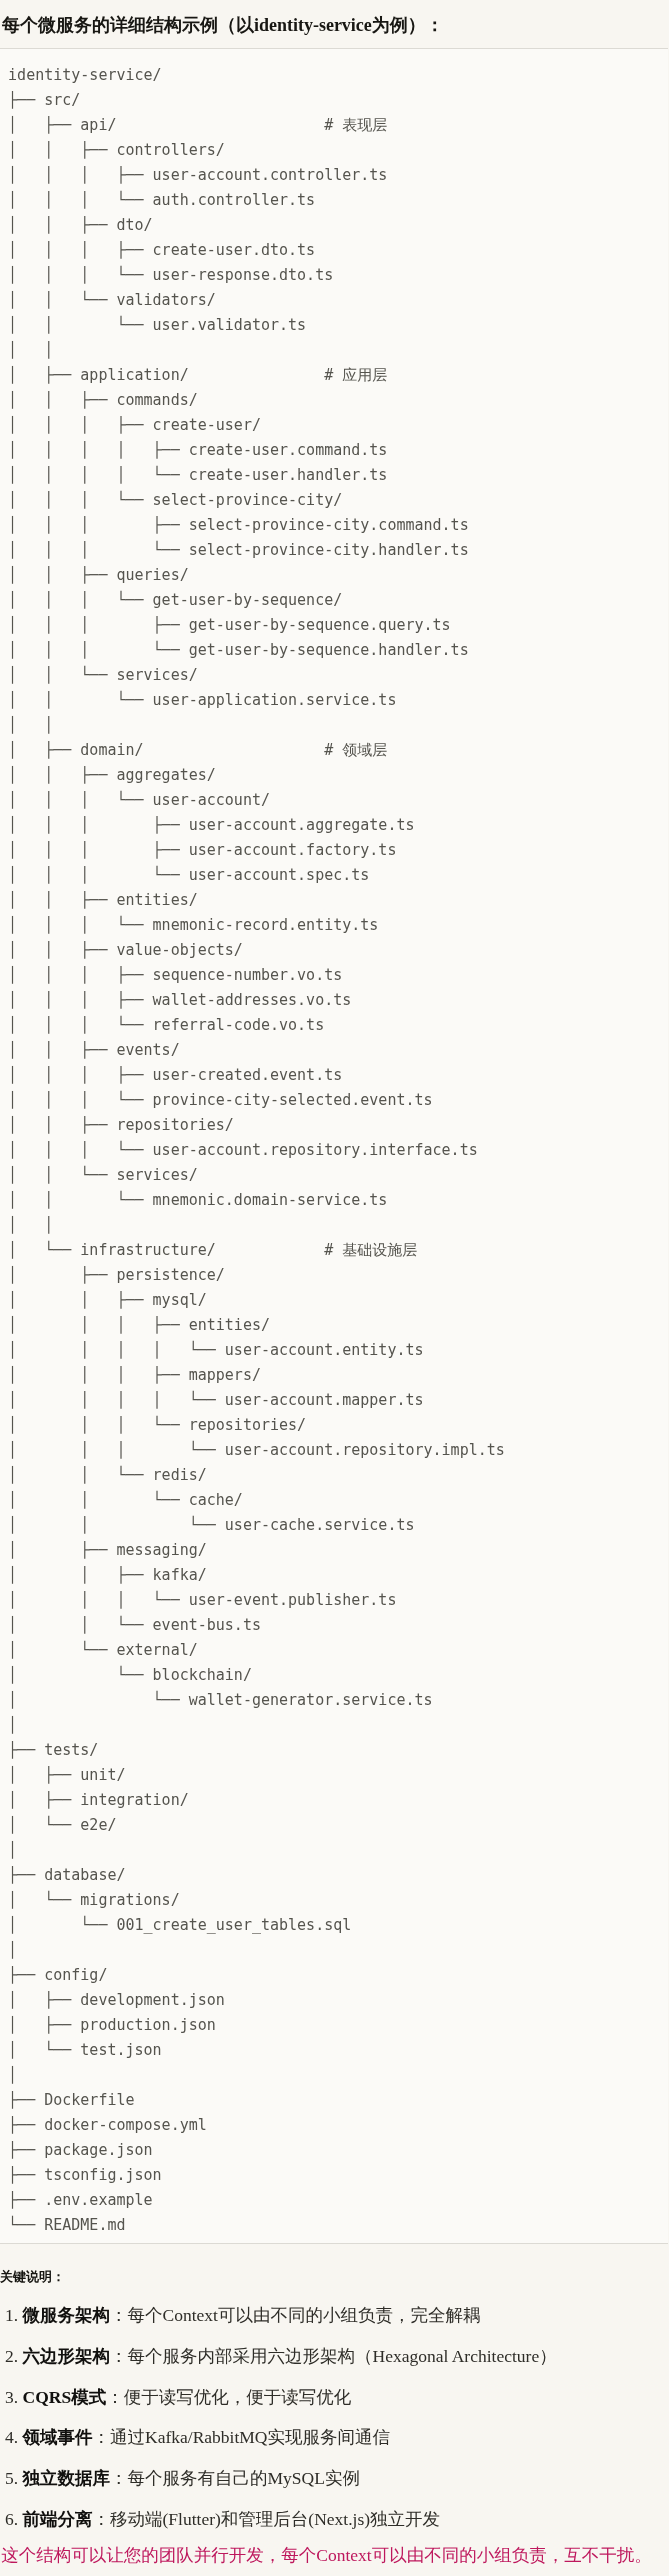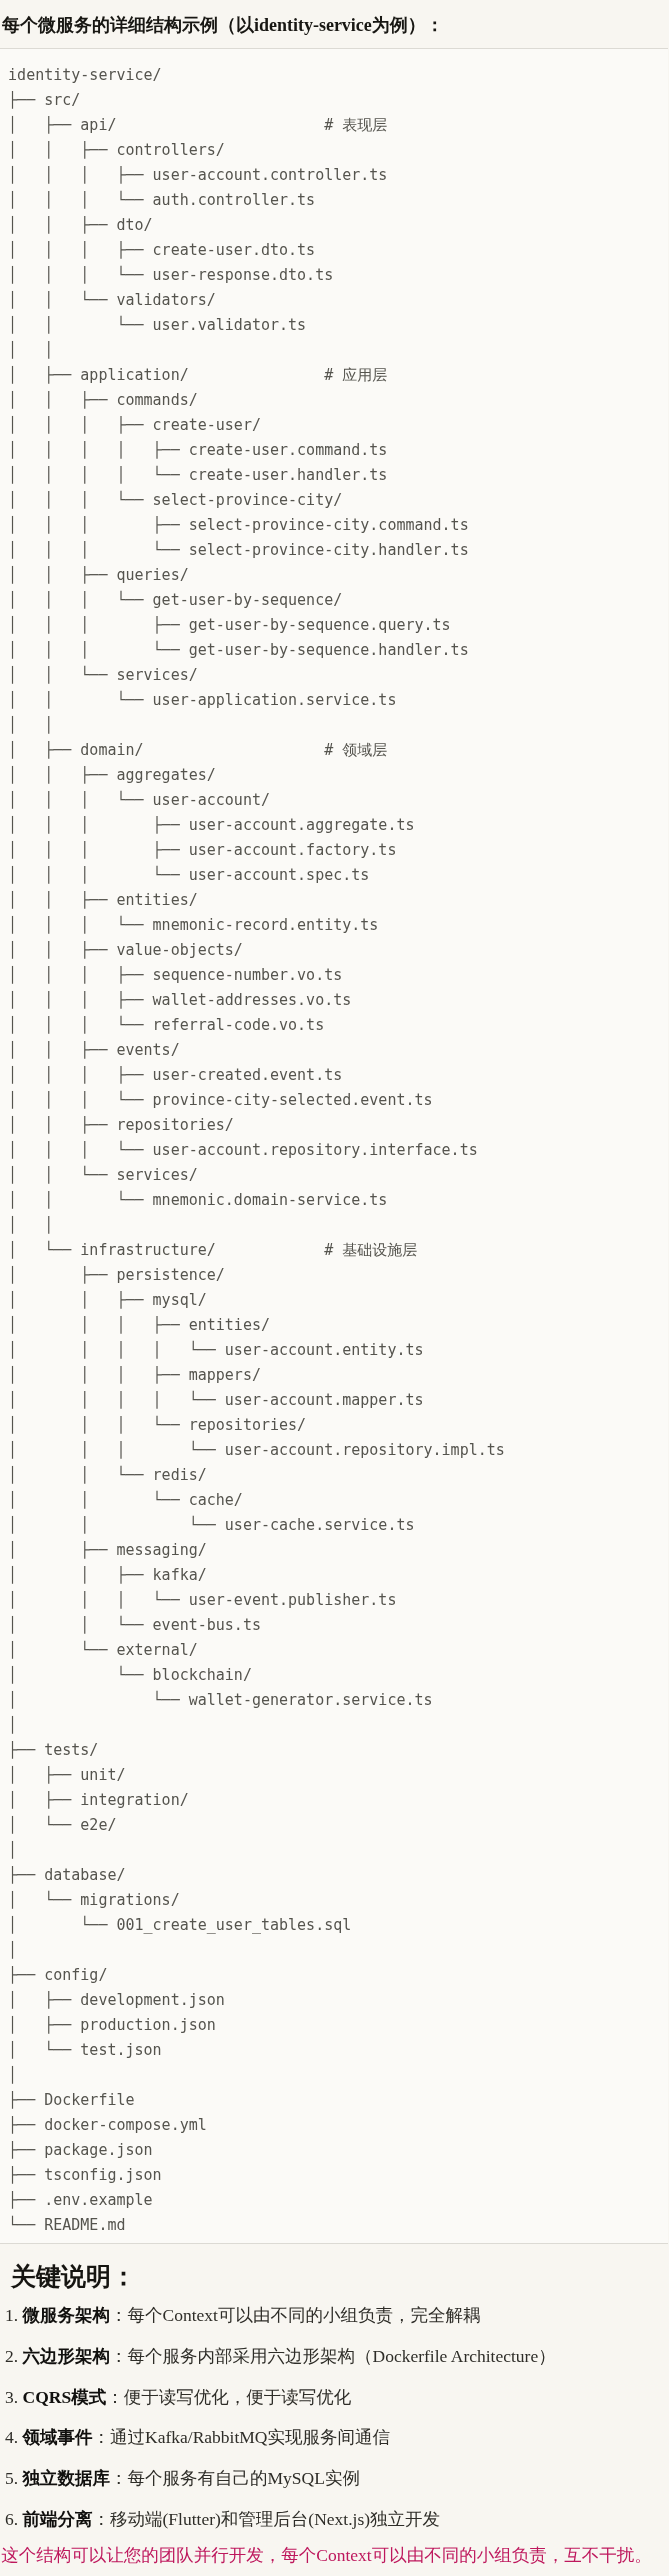--- a/index.html
+++ b/index.html
@@ -40,24 +40,24 @@
     margin: 0;
     padding: 13.8px 0 0 8.1px;
     font-family: "DejaVu Sans Mono", "Liberation Mono", monospace;
     font-size: 15px;
     line-height: 25px;
     color: #55544e;
     white-space: pre;
   }
   .notes-heading {
     position: absolute;
-    left: 11px;
+    left: 0;
     top: 2264px;
     margin: 0;
-    font-size: 25px;
+    font-size: 13px;
     line-height: 25px;
     font-weight: 700;
     color: #161511;
     white-space: nowrap;
   }
   .note-item {
     position: absolute;
     left: 5px;
     margin: 0;
     font-size: 17.5px;
@@ -181,21 +181,21 @@
 ├── package.json
 ├── tsconfig.json
 ├── .env.example
 └── README.md</pre>
 </div>
 
 <h2 class="notes-heading">关键说明：</h2>
 
 <p class="note-item note-item-1"><span class="num">1.</span><span class="term">微服务架构</span><span class="desc">：每个Context可以由不同的小组负责，完全解耦</span></p>
 
-<p class="note-item note-item-2"><span class="num">2.</span><span class="term">六边形架构</span><span class="desc">：每个服务内部采用六边形架构（Dockerfile Architecture）</span></p>
+<p class="note-item note-item-2"><span class="num">2.</span><span class="term">六边形架构</span><span class="desc">：每个服务内部采用六边形架构（Hexagonal Architecture）</span></p>
 
 <p class="note-item note-item-3"><span class="num">3.</span><span class="term">CQRS模式</span><span class="desc">：便于读写优化，便于读写优化</span></p>
 
 <p class="note-item note-item-4"><span class="num">4.</span><span class="term">领域事件</span><span class="desc">：通过Kafka/RabbitMQ实现服务间通信</span></p>
 
 <p class="note-item note-item-5"><span class="num">5.</span><span class="term">独立数据库</span><span class="desc">：每个服务有自己的MySQL实例</span></p>
 
 <p class="note-item note-item-6"><span class="num">6.</span><span class="term">前端分离</span><span class="desc">：移动端(Flutter)和管理后台(Next.js)独立开发</span></p>
 
 <p class="closing">这个结构可以让您的团队并行开发，每个Context可以由不同的小组负责，互不干扰。</p>

